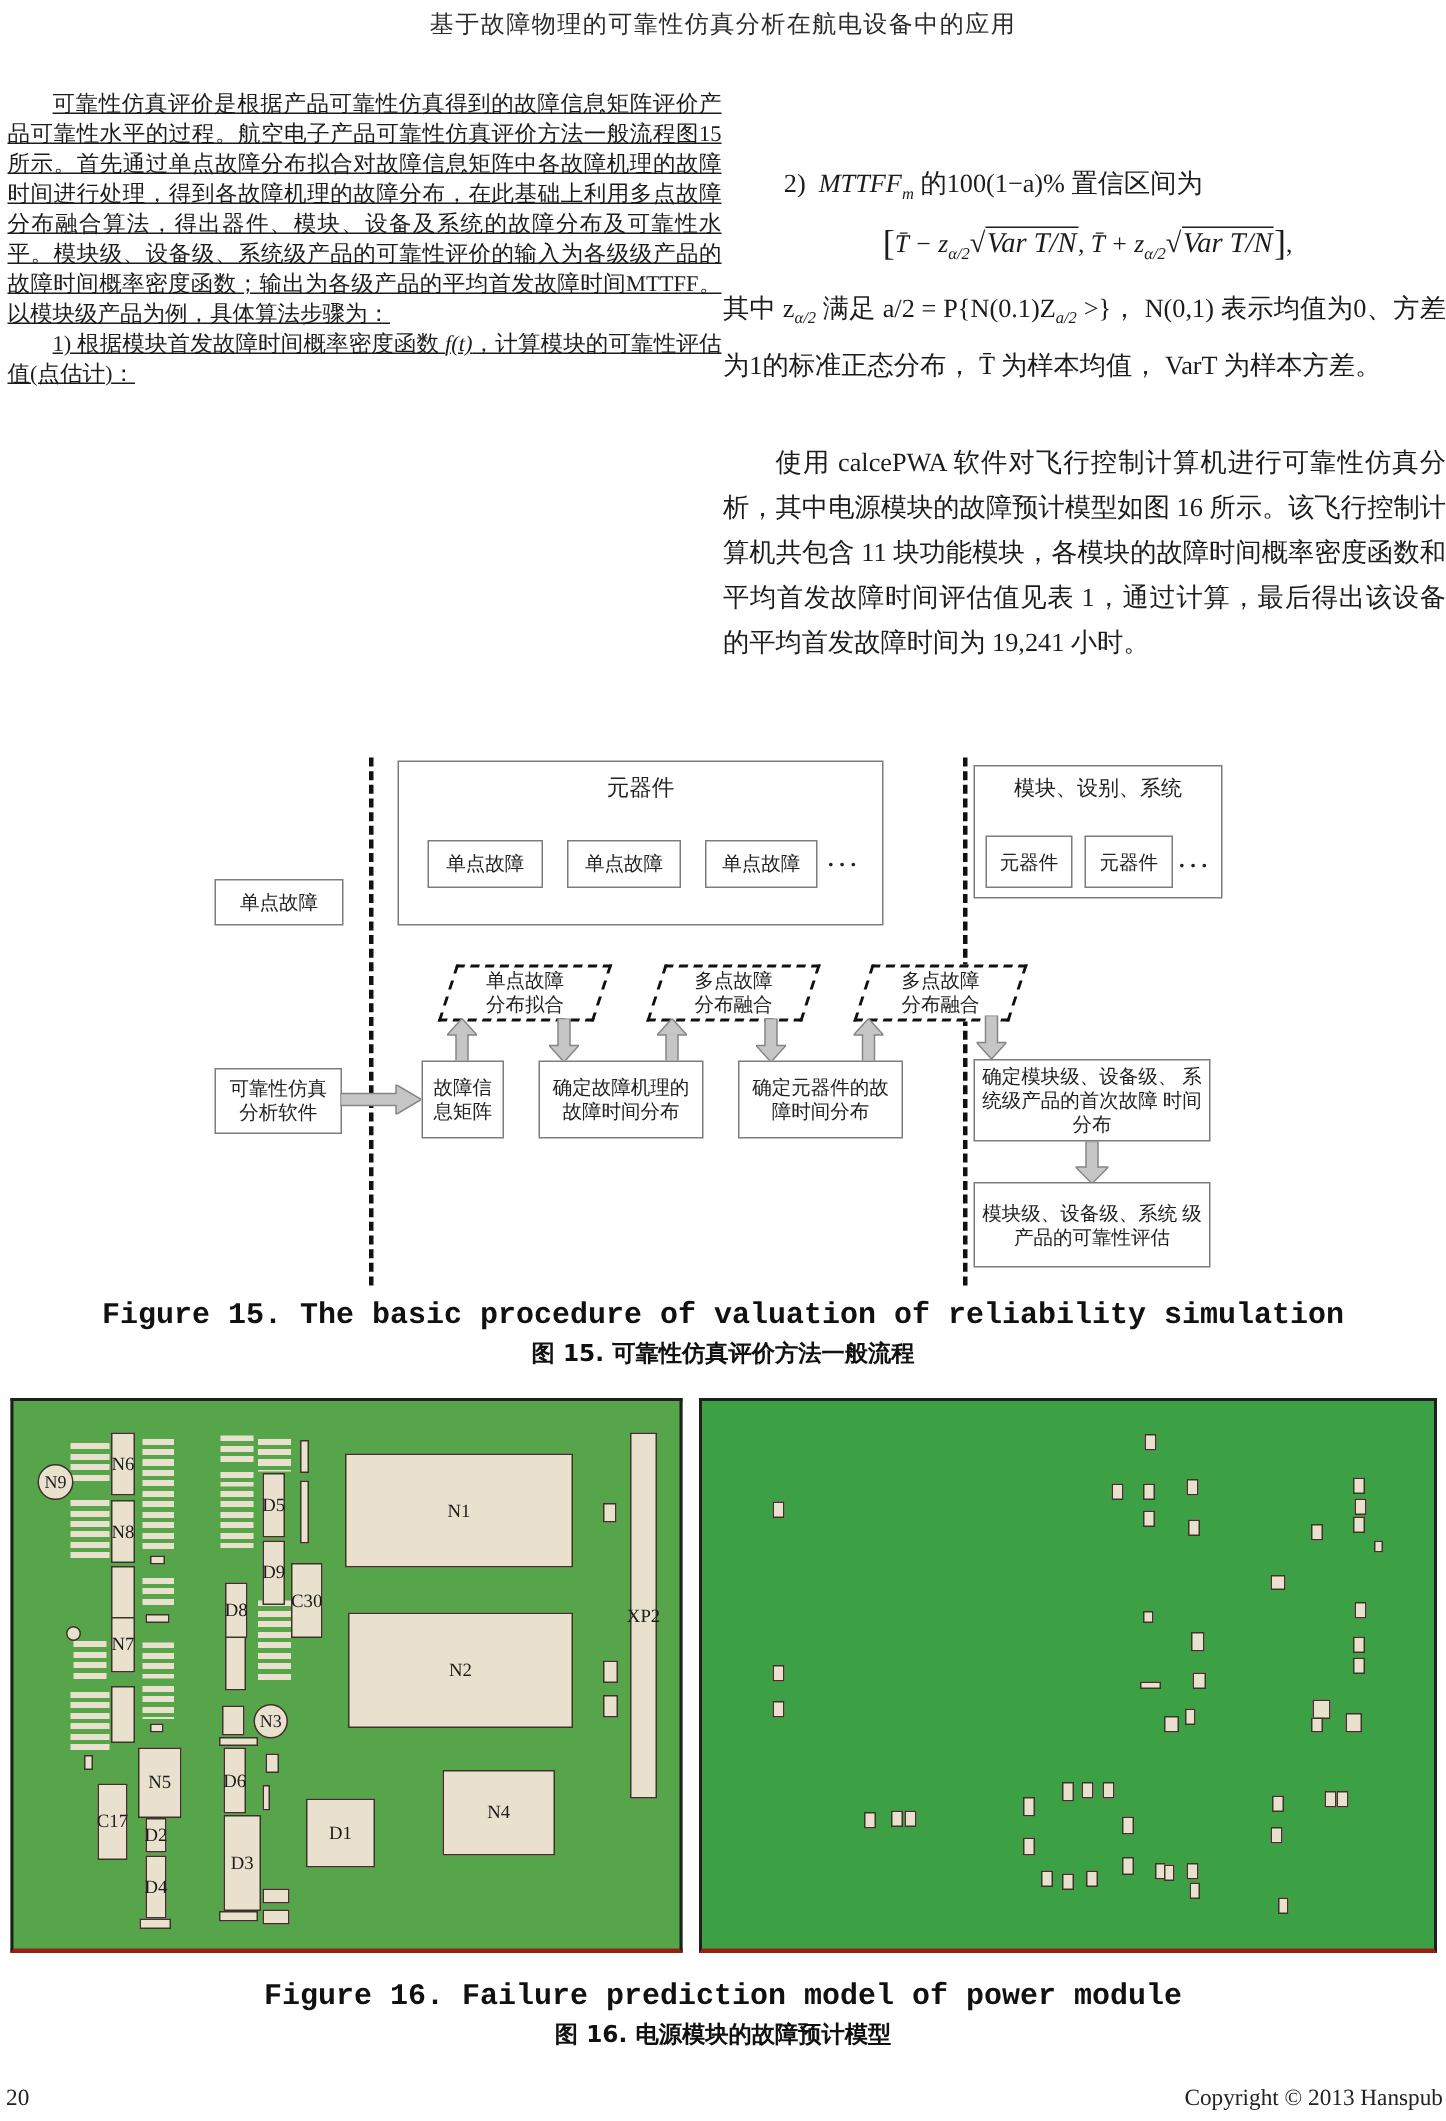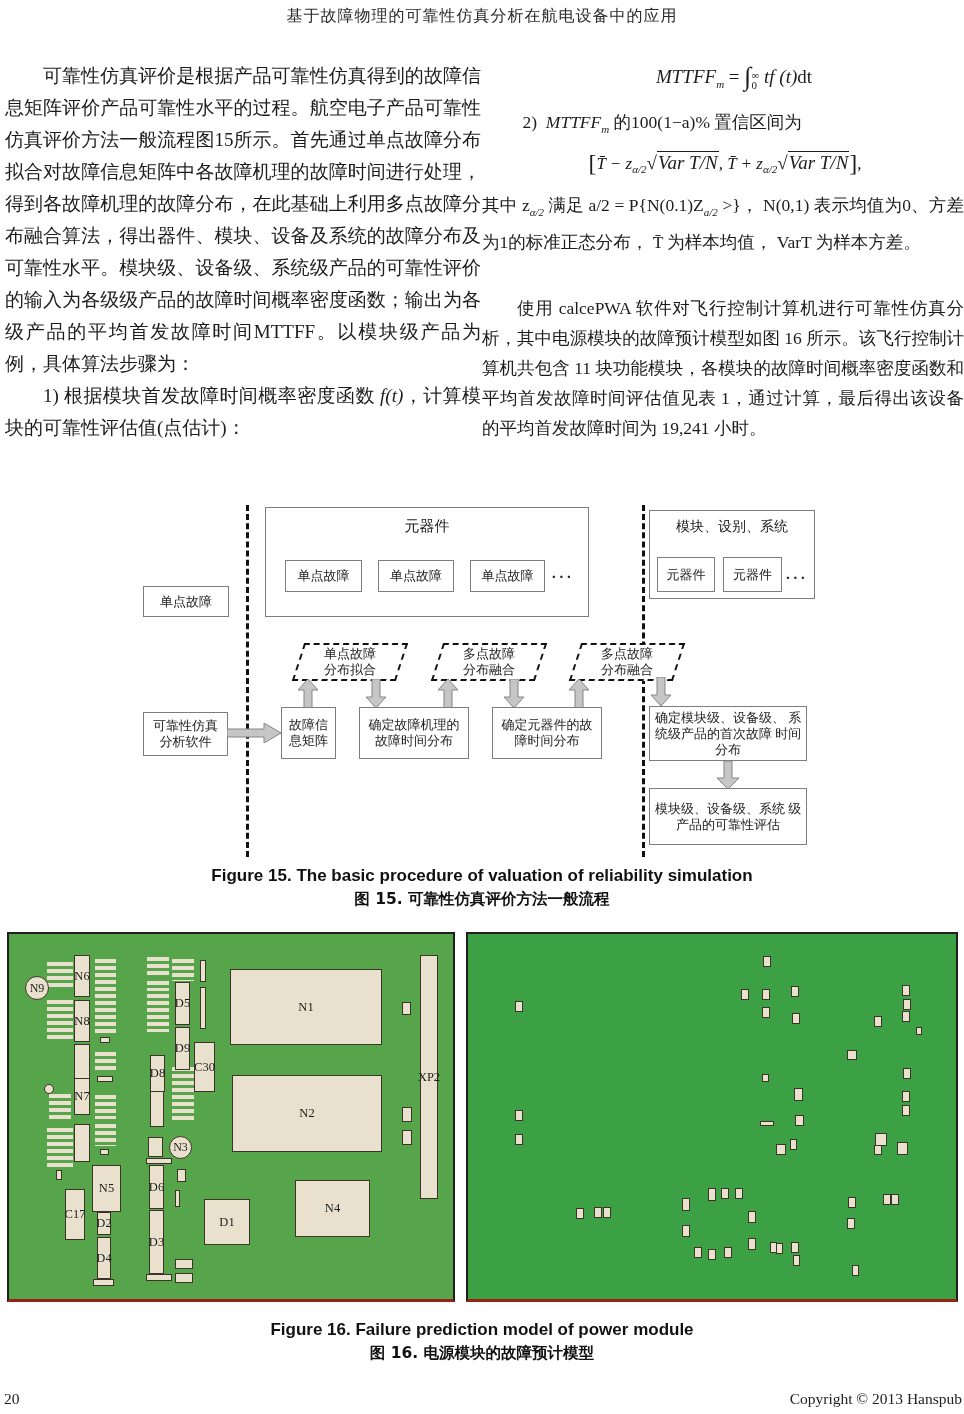--- a/index.html
+++ b/index.html
@@ -1,19 +1,19 @@
 <!DOCTYPE html>
 <html><head>
 <meta charset="utf-8">
 <style>
   html,body{margin:0;padding:0;background:#ffffff;}
   .page{position:relative;width:964px;height:1414px;background:#fff;overflow:hidden;
         font-family:"Liberation Serif","DejaVu Serif",serif;color:#1c1c1c;}
   .hdr{position:absolute;top:6px;left:0;width:100%;text-align:center;font-size:16px;color:#2a2a2a;letter-spacing:1px;}
-  .col{position:absolute;font-size:19px;line-height:32px;text-align:justify;text-justify:inter-ideograph;}
+  .col{position:absolute;font-size:15px;line-height:20px;text-align:justify;text-justify:inter-ideograph;text-decoration:underline;}
   .col p{margin:0;text-indent:2em;}
   .lcol{left:5px;top:60px;width:476px;}
   .math{font-style:italic;font-family:"Liberation Serif",serif;}
   sub.sm{font-size:11px;}
   .f1{position:absolute;left:505px;top:60px;width:458px;text-align:center;font-size:19px;}
   .int{font-size:26px;font-style:normal;position:relative;top:2px;}
   .lim{display:inline-block;vertical-align:-6px;line-height:10px;font-size:11px;font-style:normal;text-align:left;}
   .step2{position:absolute;left:505px;top:110px;width:458px;font-size:17.5px;}
   .f2{position:absolute;left:496px;top:150px;width:458px;text-align:center;font-size:17px;}
   .brk{font-size:24px;font-style:normal;vertical-align:-2px;}
@@ -23,21 +23,21 @@
   .usep{position:absolute;left:482px;top:293px;width:482px;font-size:17.5px;line-height:30px;text-align:justify;}
   .usep p{margin:0;text-indent:2em;}
   
   .fc{position:absolute;left:140px;top:503px;width:700px;height:356px;font-size:13px;line-height:16px;color:#222;}
   .fc .box{position:absolute;border:1px solid #7d7d7d;background:#fff;display:flex;align-items:center;justify-content:center;text-align:center;}
   .fc .dash{position:absolute;width:0;border-left:3px dashed #111;}
   .par{position:absolute;border:2px dashed #111;transform:skewX(-18deg);display:flex;align-items:center;justify-content:center;text-align:center;background:#fff;}
   .par span{transform:skewX(18deg);display:block;}
   .arr{position:absolute;}
   .cap{position:absolute;width:100%;text-align:center;font-weight:bold;color:#111;}
-  .capen{font-size:17px;font-family:Liberation Sans, sans-serif;}
+  .capen{font-size:20px;font-family:Liberation Mono, monospace;}
   .capzh{font-size:15.5px;margin-top:3px;font-family:"DejaVu Sans","Liberation Sans",sans-serif;}
   
   .board{position:absolute;border:2px solid #1f1f1f;border-bottom:3px solid #992015;box-sizing:border-box;}
   .board .part,.board .stripes,.board .circ{position:absolute;box-sizing:border-box;}
   .part{background:#e9e1cd;border:1px solid #3c3428;display:flex;align-items:center;justify-content:center;
         font-size:12.5px;color:#1c1c1c;font-family:"Liberation Serif",serif;}
   .stripes{background:repeating-linear-gradient(180deg,#e9e1cd 0 4px,rgba(0,0,0,0) 4px 7px);border:0;}
   .circ{background:#e9e1cd;border:1px solid #3c3428;border-radius:50%;display:flex;align-items:center;justify-content:center;font-size:12px;}
   .ftr{position:absolute;bottom:6px;width:100%;font-size:15.5px;color:#222;}
   .ftr .pg{position:absolute;left:4px;bottom:0;}
@@ -48,26 +48,20 @@
 
 <div class="page">
 
   <div class="hdr">基于故障物理的可靠性仿真分析在航电设备中的应用</div>
 
   <div class="col lcol">
     <p>可靠性仿真评价是根据产品可靠性仿真得到的故障信息矩阵评价产品可靠性水平的过程。航空电子产品可靠性仿真评价方法一般流程图15所示。首先通过单点故障分布拟合对故障信息矩阵中各故障机理的故障时间进行处理，得到各故障机理的故障分布，在此基础上利用多点故障分布融合算法，得出器件、模块、设备及系统的故障分布及可靠性水平。模块级、设备级、系统级产品的可靠性评价的输入为各级级产品的故障时间概率密度函数；输出为各级产品的平均首发故障时间MTTFF。以模块级产品为例，具体算法步骤为：</p>
     <p><span>1) 根据模块首发故障时间概率密度函数 </span><span class="math">f(t)</span><span>，计算模块的可靠性评估值(点估计)：</span></p>
   </div>
 
-  <div class="f1">
-    <span class="math">MTTFF</span><sub class="sm math">m</sub>
-    <span>=</span>
-    <span class="int">∫</span><span class="lim"><span>∞</span><br><span>0</span></span>
-    <span class="math">tf (t)</span><span>dt</span>
-  </div>
 
   <div class="step2">
     &nbsp;&nbsp;&nbsp;&nbsp;<span>2)</span>&nbsp;
     <span class="math">MTTFF</span><sub class="sm math">m</sub>
     <span>的100(1−a)% 置信区间为</span>
   </div>
 
   <div class="f2">
     <span class="brk">[</span><span class="math">T̄ − z</span><sub class="sm math">α/2</sub><span class="sqrt">√<span class="rad">Var T/N</span></span><span class="math">, T̄ + z</span><sub class="sm math">α/2</sub><span class="sqrt">√<span class="rad">Var T/N</span></span><span class="brk">]</span><span>,</span>
   </div>
@@ -209,21 +203,21 @@
       <div class="part" style="left: 47px; top: 236px; width: 6px; height: 10px;"></div>
       <div class="part" style="left: 65px; top: 21px; width: 16px; height: 42px;">N6</div>
       <div class="part" style="left: 65px; top: 66px; width: 16px; height: 42px;">N8</div>
       <div class="part" style="left: 65px; top: 144px; width: 16px; height: 37px;">N7</div>
       <div class="part" style="left: 83px; top: 231px; width: 29px; height: 47px;">N5</div>
       <div class="part" style="left: 56px; top: 255px; width: 20px; height: 51px;">C17</div>
       <div class="part" style="left: 88px; top: 278px; width: 14px; height: 23px;">D2</div>
       <div class="part" style="left: 88px; top: 303px; width: 14px; height: 42px;">D4</div>
       <div class="part" style="left: 141px; top: 121px; width: 15px; height: 37px;">D8</div>
       <div class="part" style="left: 140px; top: 231px; width: 15px; height: 44px;">D6</div>
-      <div class="part" style="left: 140px; top: 276px; width: 15px; height: 64px;">D3</div>
+      <div class="part" style="left: 140px; top: 276px; width: 25px; height: 64px;">D3</div>
       <div class="part" style="left: 166px; top: 48px; width: 15px; height: 43px;">D5</div>
       <div class="part" style="left: 166px; top: 93px; width: 15px; height: 43px;">D9</div>
       <div class="part" style="left: 185px; top: 108px; width: 21px; height: 50px;">C30</div>
       <div class="part" style="left: 221px; top: 35px; width: 152px; height: 76px;">N1</div>
       <div class="part" style="left: 223px; top: 141px; width: 150px; height: 77px;">N2</div>
       <div class="part" style="left: 195px; top: 265px; width: 46px; height: 46px;">D1</div>
       <div class="part" style="left: 286px; top: 246px; width: 75px; height: 57px;">N4</div>
       <div class="part" style="left: 411px; top: 21px; width: 18px; height: 244px;">XP2</div>
       <div class="circ" style="left: 16px; top: 42px; width: 24px; height: 24px;">N9</div>
       <div class="circ" style="left: 160px; top: 202px; width: 23px; height: 23px;">N3</div>

